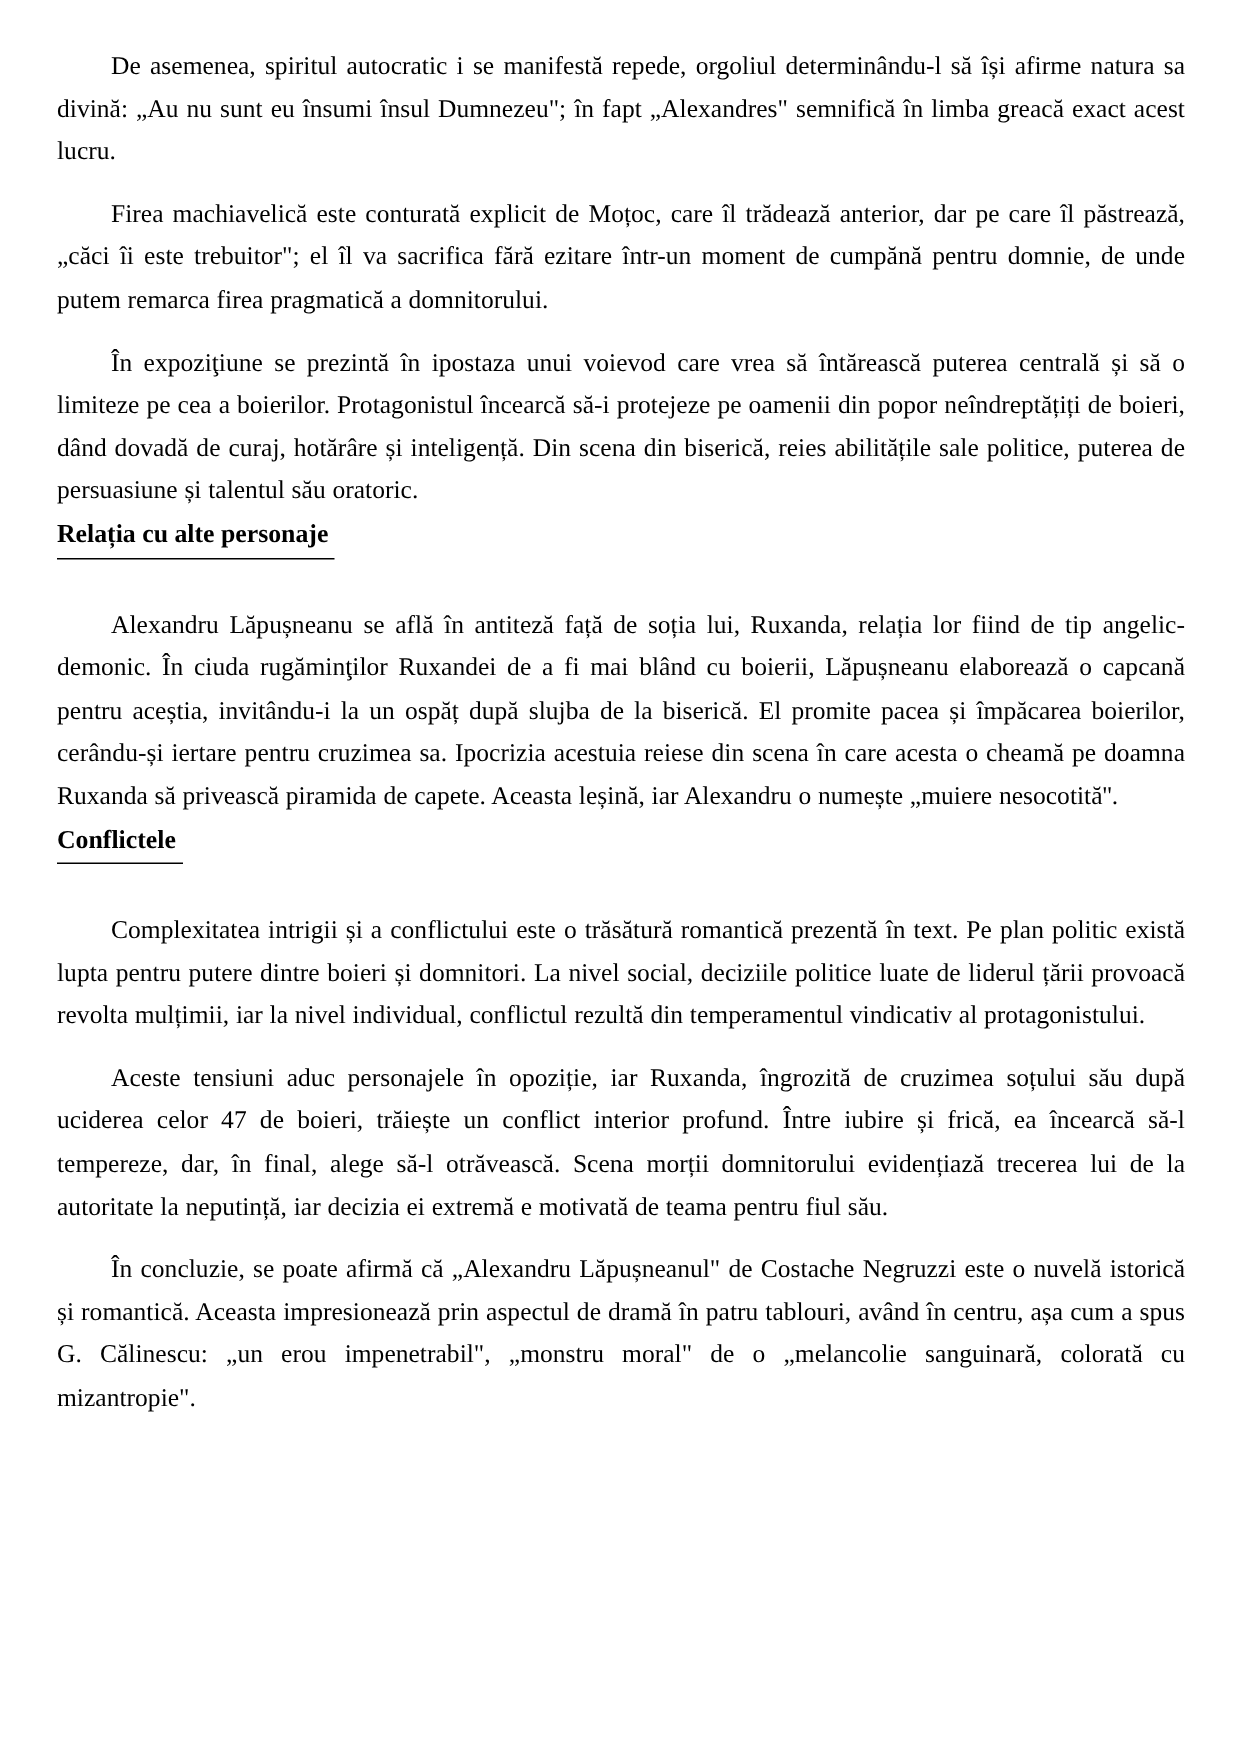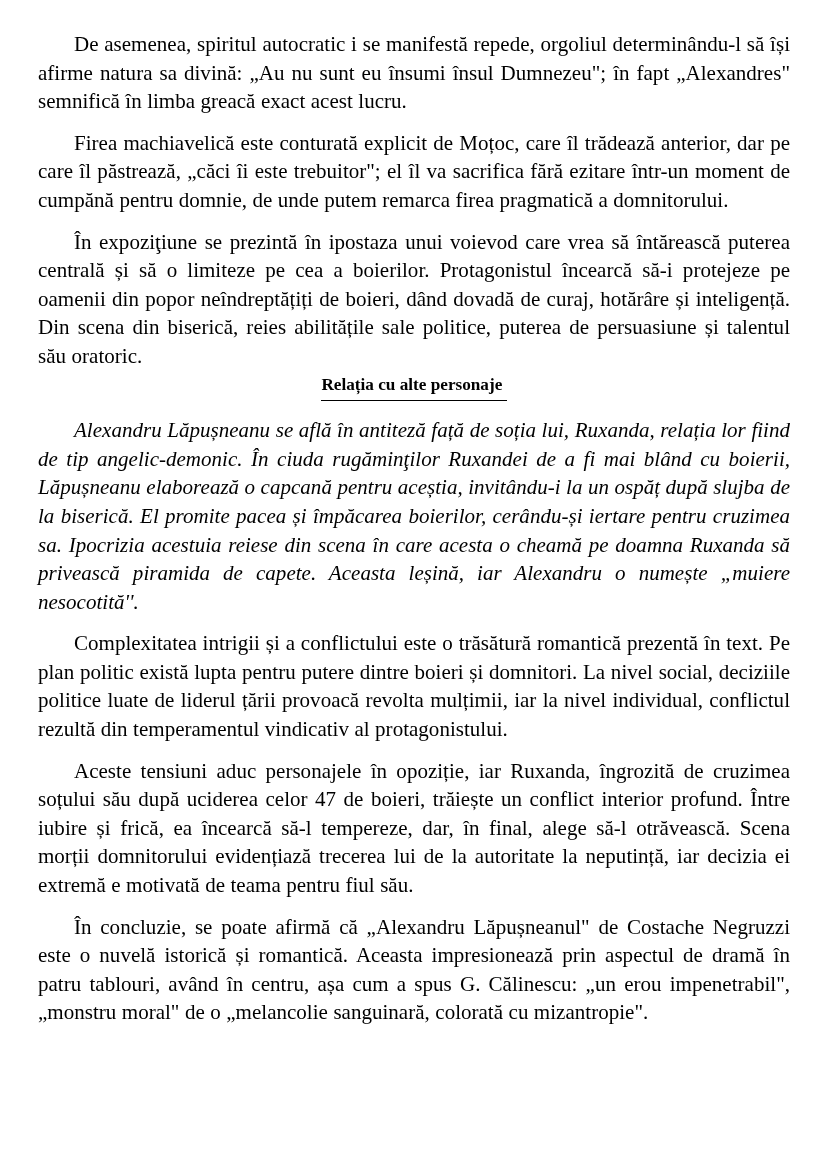--- a/index.html
+++ b/index.html
@@ -22,71 +22,71 @@
     overflow: hidden;
   }
   #content {
     position: absolute;
     left: 38px;
     top: 30px;
     width: 752px;
   }
   p.para {
     margin: 0;
-    font-size: 21px;
+    font-size: 17px;
     line-height: 28.6px;
     text-align: justify;
     text-indent: 36px;
     letter-spacing: 0.02px;
     word-spacing: 0.2px;
     -webkit-font-smoothing: antialiased;
   }
   p.para + p.para {
     margin-top: 13px;
   }
   h2.heading {
     margin: 0;
     font-size: 17.2px;
     line-height: 28.6px;
     font-weight: bold;
     text-indent: 0;
-    text-align: center;
+    text-align: left;
     white-space: pre;
   }
   h2.heading span.h-text {
     border-bottom: 1.4px solid #000000;
     padding-bottom: 1px;
     display: inline-block;
     white-space: pre;
   }
   
   .heading-block {
     margin-top: 16px;
   }
   .heading-block + p.para {
-    margin-top: 15px;
-    font-style: italic;
+    margin-top: 30px;
   }
 </style>
 </head>
 <body>
 
 <div id="page">
   <div id="content">
 
     <p class="para">De asemenea, spiritul autocratic i se manifestă repede, orgoliul determinându-l să își afirme natura sa divină: „Au nu sunt eu însumi însul Dumnezeu"; în fapt „Alexandres" semnifică în limba greacă exact acest lucru.</p>
 
     <p class="para">Firea machiavelică este conturată explicit de Moțoc, care îl trădează anterior, dar pe care îl păstrează, „căci îi este trebuitor"; el îl va sacrifica fără ezitare într-un moment de cumpănă pentru domnie, de unde putem remarca firea pragmatică a domnitorului.</p>
 
     <p class="para">În expoziţiune se prezintă în ipostaza unui voievod care vrea să întărească puterea centrală și să o limiteze pe cea a boierilor. Protagonistul încearcă să-i protejeze pe oamenii din popor neîndreptățiți de boieri, dând dovadă de curaj, hotărâre și inteligență. Din scena din biserică, reies abilitățile sale politice, puterea de persuasiune și talentul său oratoric.</p>
 
     <h2 class="heading heading-block"><span class="h-text">Relația cu alte personaje </span></h2>
 
     <p class="para">Alexandru Lăpușneanu se află în antiteză față de soția lui, Ruxanda, relația lor fiind de tip angelic-demonic. În ciuda rugăminţilor Ruxandei de a fi mai blând cu boierii, Lăpușneanu elaborează o capcană pentru aceștia, invitându-i la un ospăț după slujba de la biserică. El promite pacea și împăcarea boierilor, cerându-și iertare pentru cruzimea sa. Ipocrizia acestuia reiese din scena în care acesta o cheamă pe doamna Ruxanda să privească piramida de capete. Aceasta leșină, iar Alexandru o numește „muiere nesocotită''.</p>
 
+    <h2 class="heading heading-block"><span class="h-text">Conflictele </span></h2>
 
     <p class="para">Complexitatea intrigii și a conflictului este o trăsătură romantică prezentă în text. Pe plan politic există lupta pentru putere dintre boieri și domnitori. La nivel social, deciziile politice luate de liderul țării provoacă revolta mulțimii, iar la nivel individual, conflictul rezultă din temperamentul vindicativ al protagonistului.</p>
 
     <p class="para">Aceste tensiuni aduc personajele în opoziție, iar Ruxanda, îngrozită de cruzimea soțului său după uciderea celor 47 de boieri, trăiește un conflict interior profund. Între iubire și frică, ea încearcă să-l tempereze, dar, în final, alege să-l otrăvească. Scena morții domnitorului evidențiază trecerea lui de la autoritate la neputință, iar decizia ei extremă e motivată de teama pentru fiul său.</p>
 
 
     <p class="para">În concluzie, se poate afirmă că „Alexandru Lăpușneanul" de Costache Negruzzi este o nuvelă istorică și romantică. Aceasta impresionează prin aspectul de dramă în patru tablouri, având în centru, așa cum a spus G. Călinescu: „un erou impenetrabil", „monstru moral" de o „melancolie sanguinară, colorată cu mizantropie".</p>
 
   </div>
 </div>

